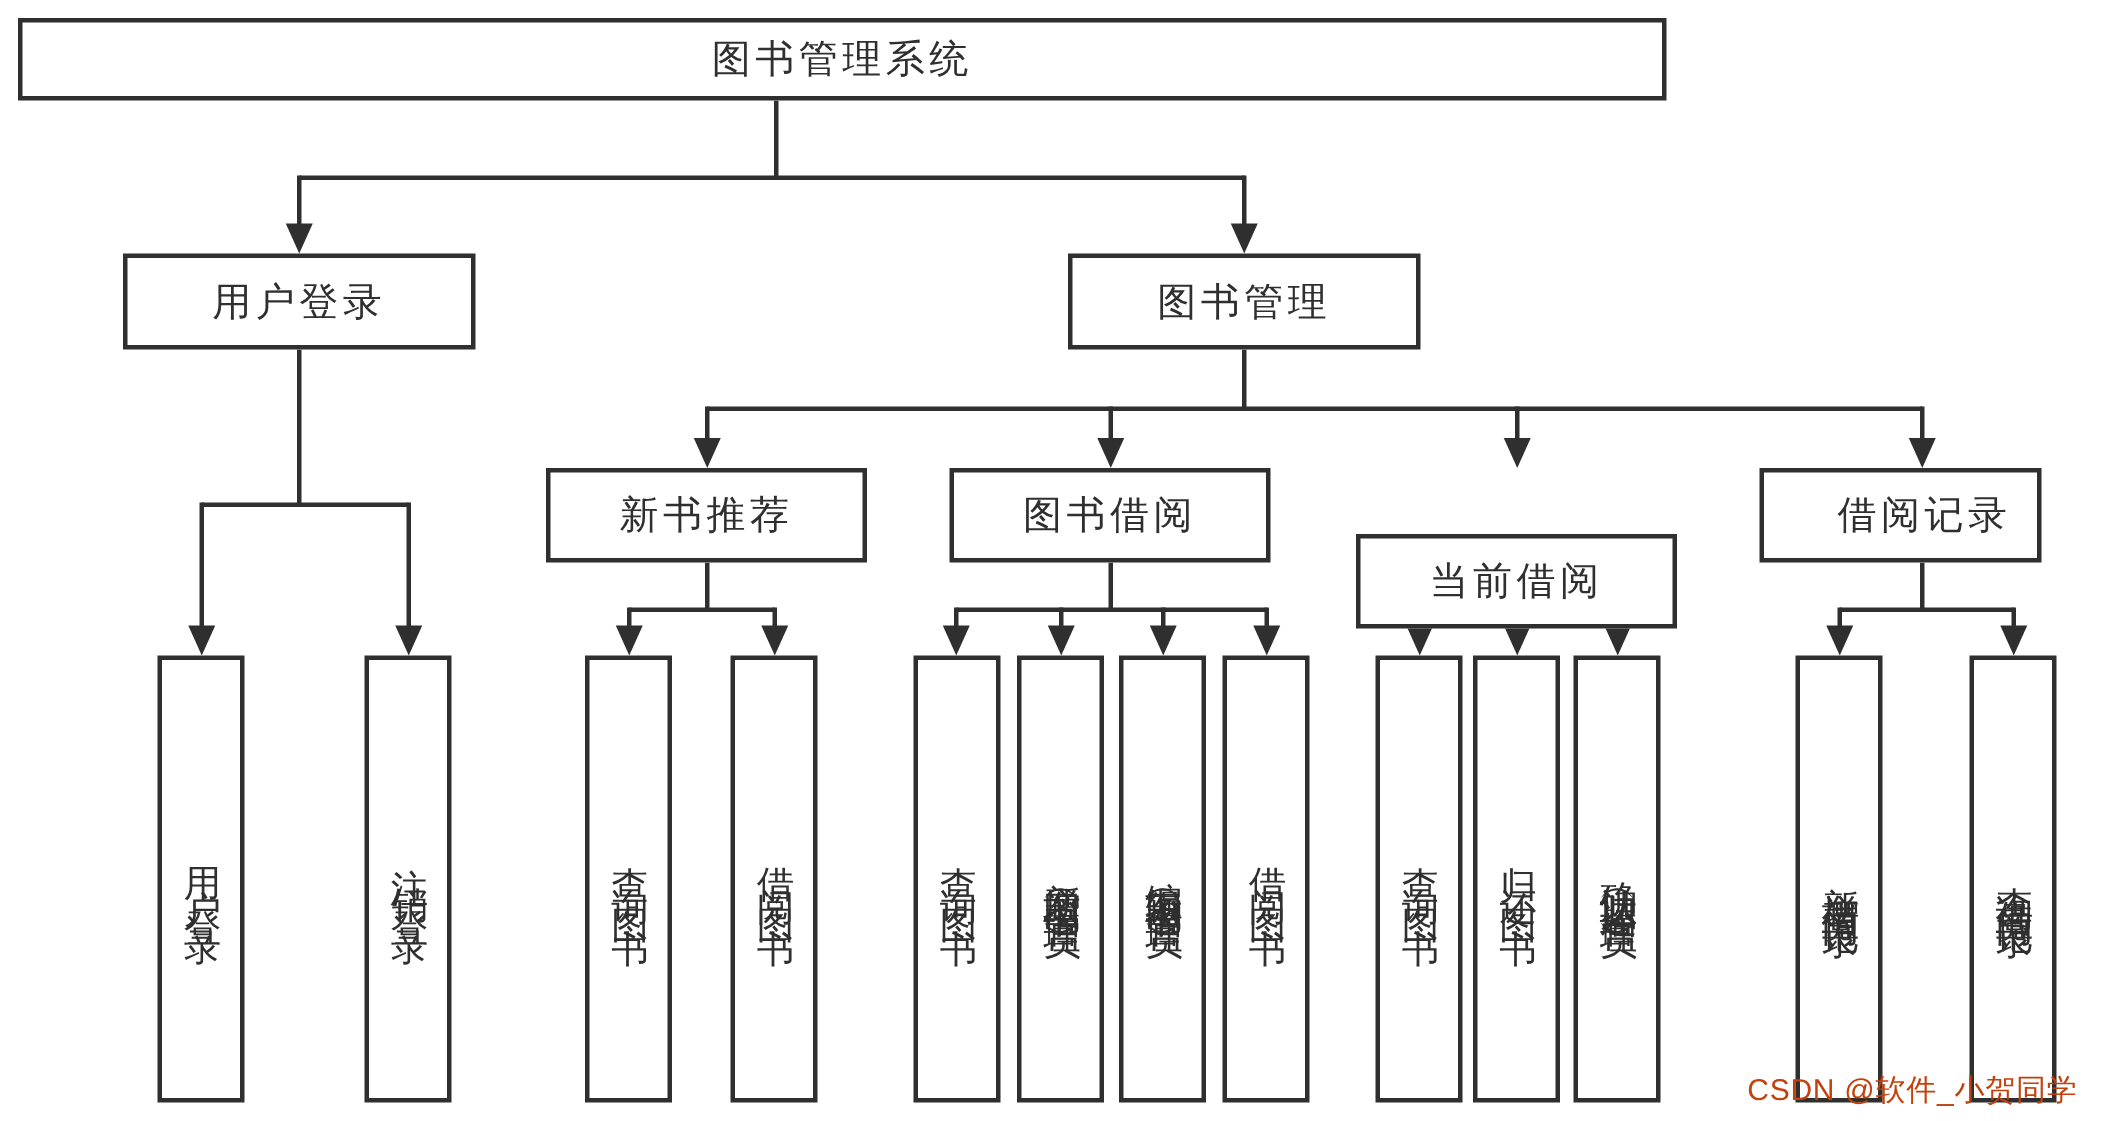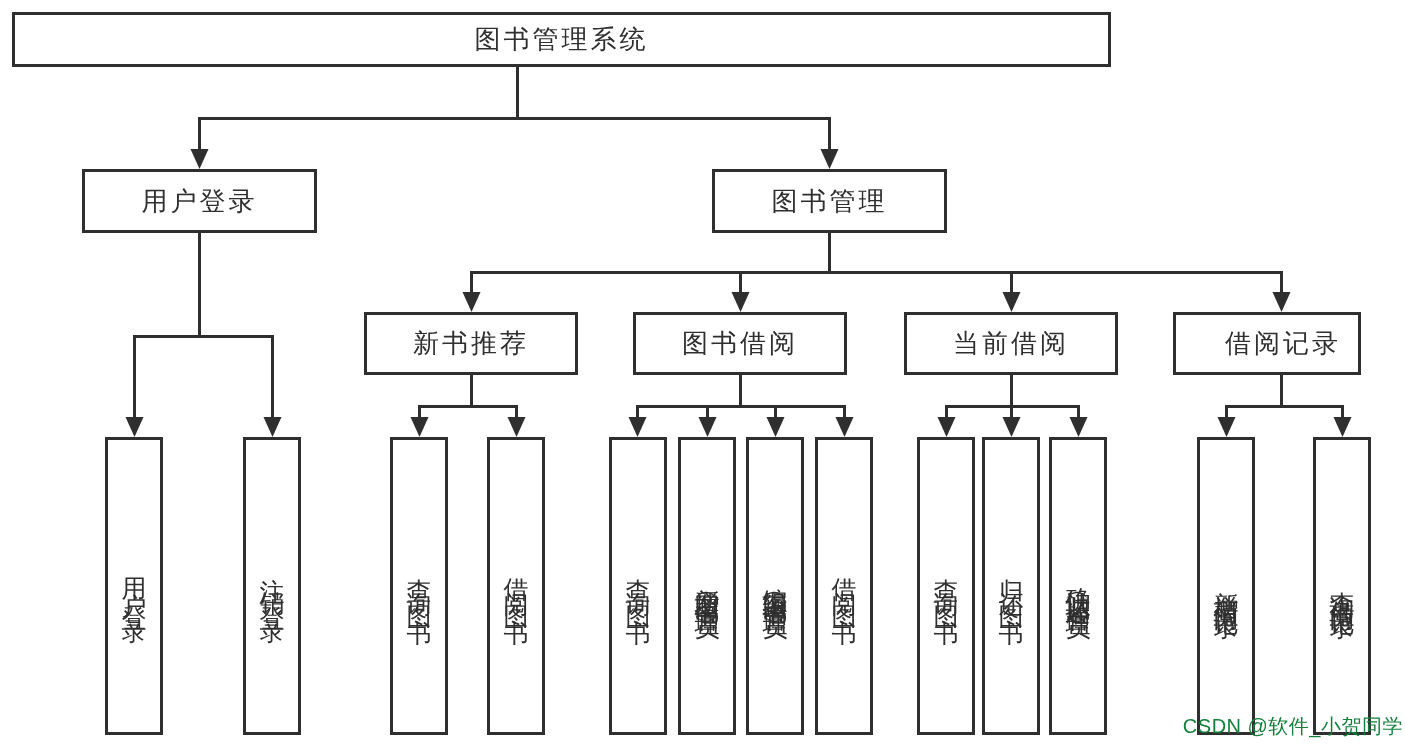--- a/index.html
+++ b/index.html
@@ -46,25 +46,25 @@
     writing-mode: vertical-rl;
     font-size: 25px;
     color: #2f2f2f;
     line-height: 1;
   }
   .v-wide   { letter-spacing: 14px; }
   .v-mid    { letter-spacing: 5px; }
   .v-narrow { letter-spacing: 4px; }
   #watermark {
     position: absolute;
-    right: 2px;
+    right: 20px;
     top: 713px;
     font-size: 20px;
     letter-spacing: 0.5px;
-    color: #15803d;
+    color: #c2410c;
     white-space: nowrap;
     z-index: 5;
   }
 </style>
 </head>
 <body>
 
 <div id="canvas">
 
   <svg id="connector-layer" width="1405" height="747" viewBox="0 0 1405 747" aria-hidden="true">
@@ -142,21 +142,21 @@
   <div class="box mid-box" style="left:712px; top:169px; width:235px;">
     <span class="h-label">图书管理</span>
   </div>
 
   <div class="box grp-box" style="left:364px; width:214px;">
     <span class="h-label">新书推荐</span>
   </div>
   <div class="box grp-box" style="left:633px; width:214px;justify-content:center;">
     <span class="h-label">图书借阅</span>
   </div>
-  <div class="box grp-box" style="left:904px; width:214px;">
+  <div class="box grp-box" style="left:904px; width:214px;margin-top:44px;">
     <span class="h-label">当前借阅</span>
   </div>
   <div class="box grp-box" style="left:1173px; width:188px;padding-left:32px;">
     <span class="h-label">借阅记录</span>
   </div>
 
   <div class="box leaf-box" style="left:105px;">
     <span class="v-text v-wide">用户登录</span>
   </div>
   <div class="box leaf-box" style="left:243px;">

